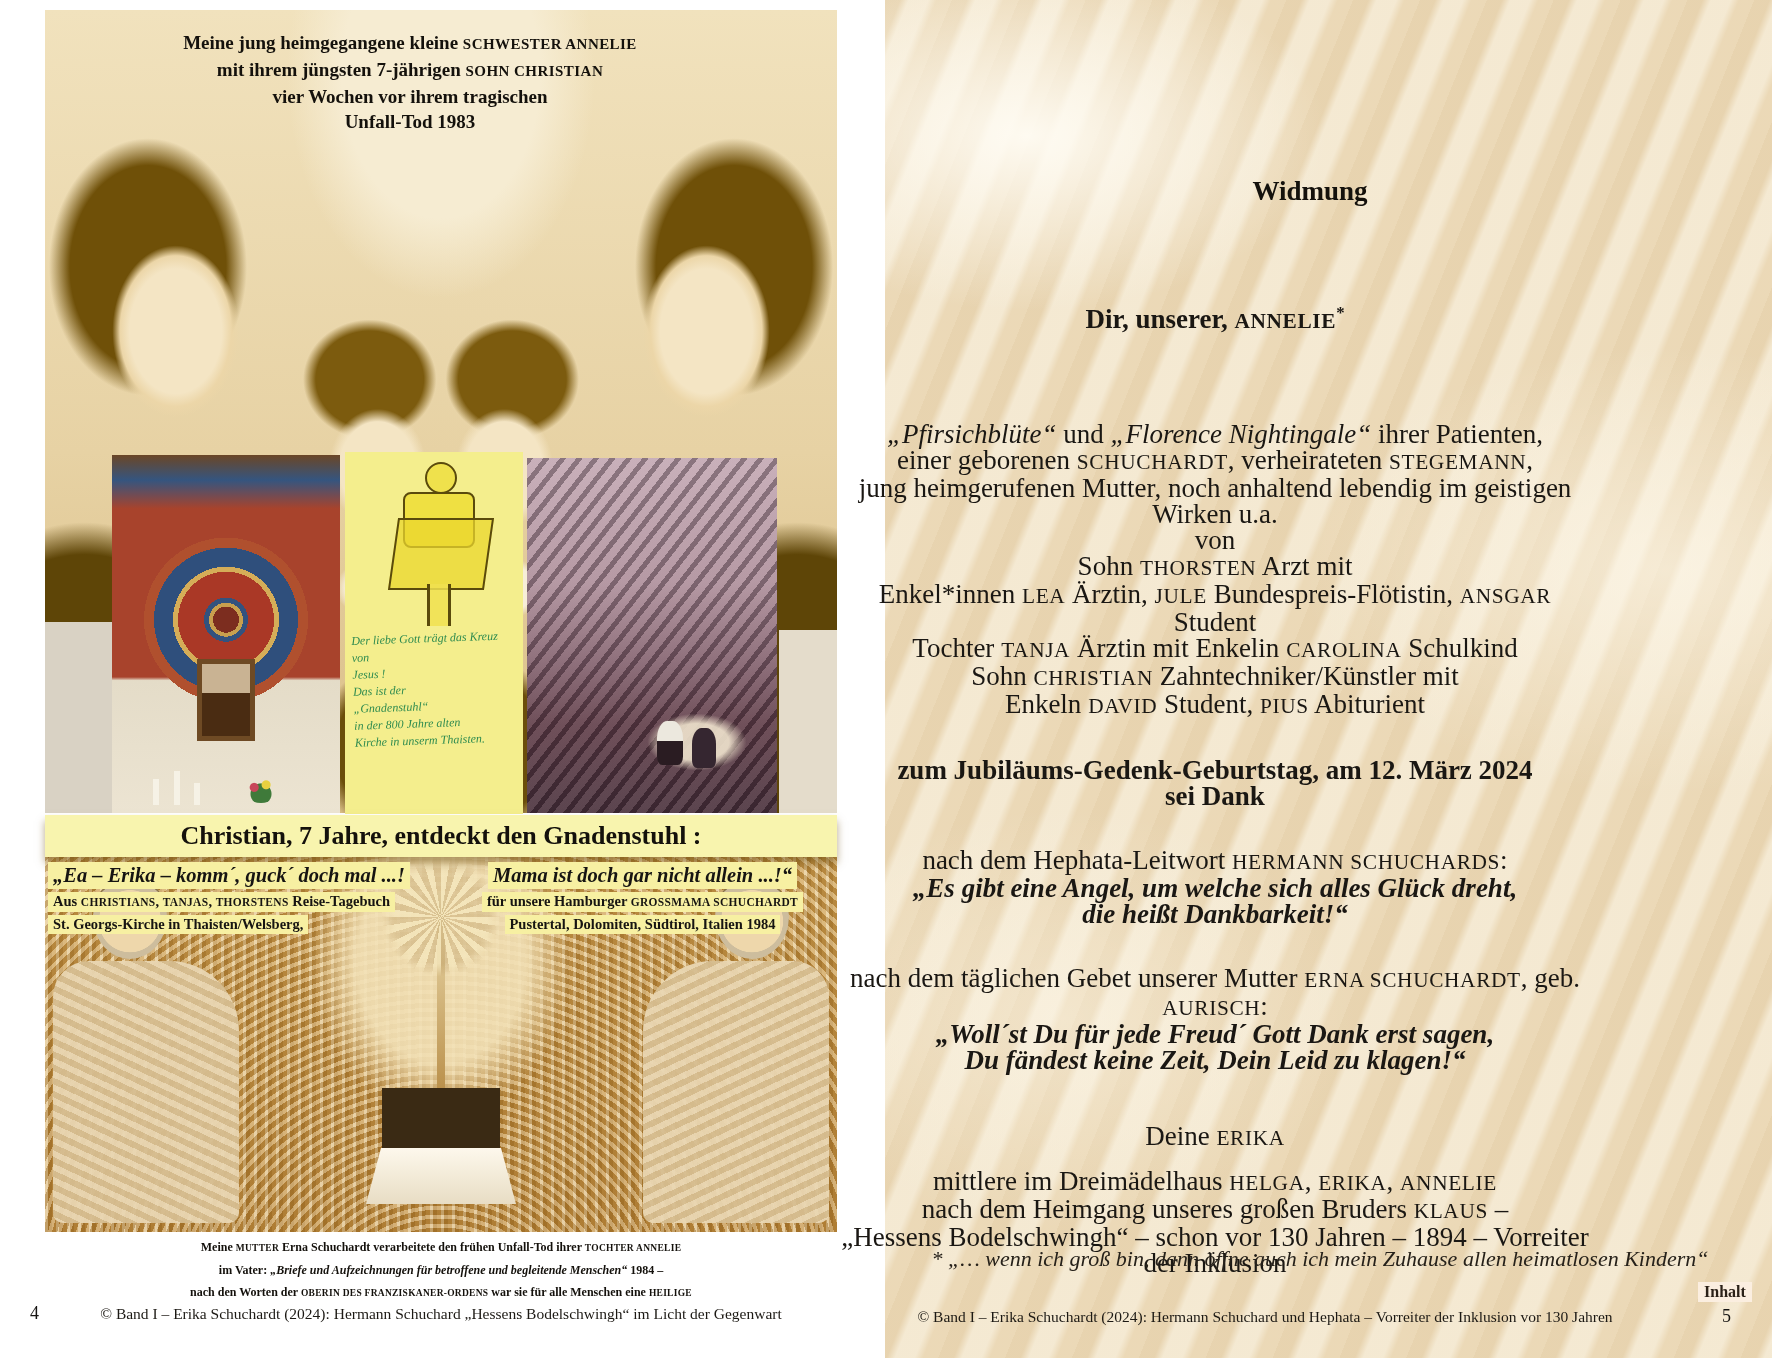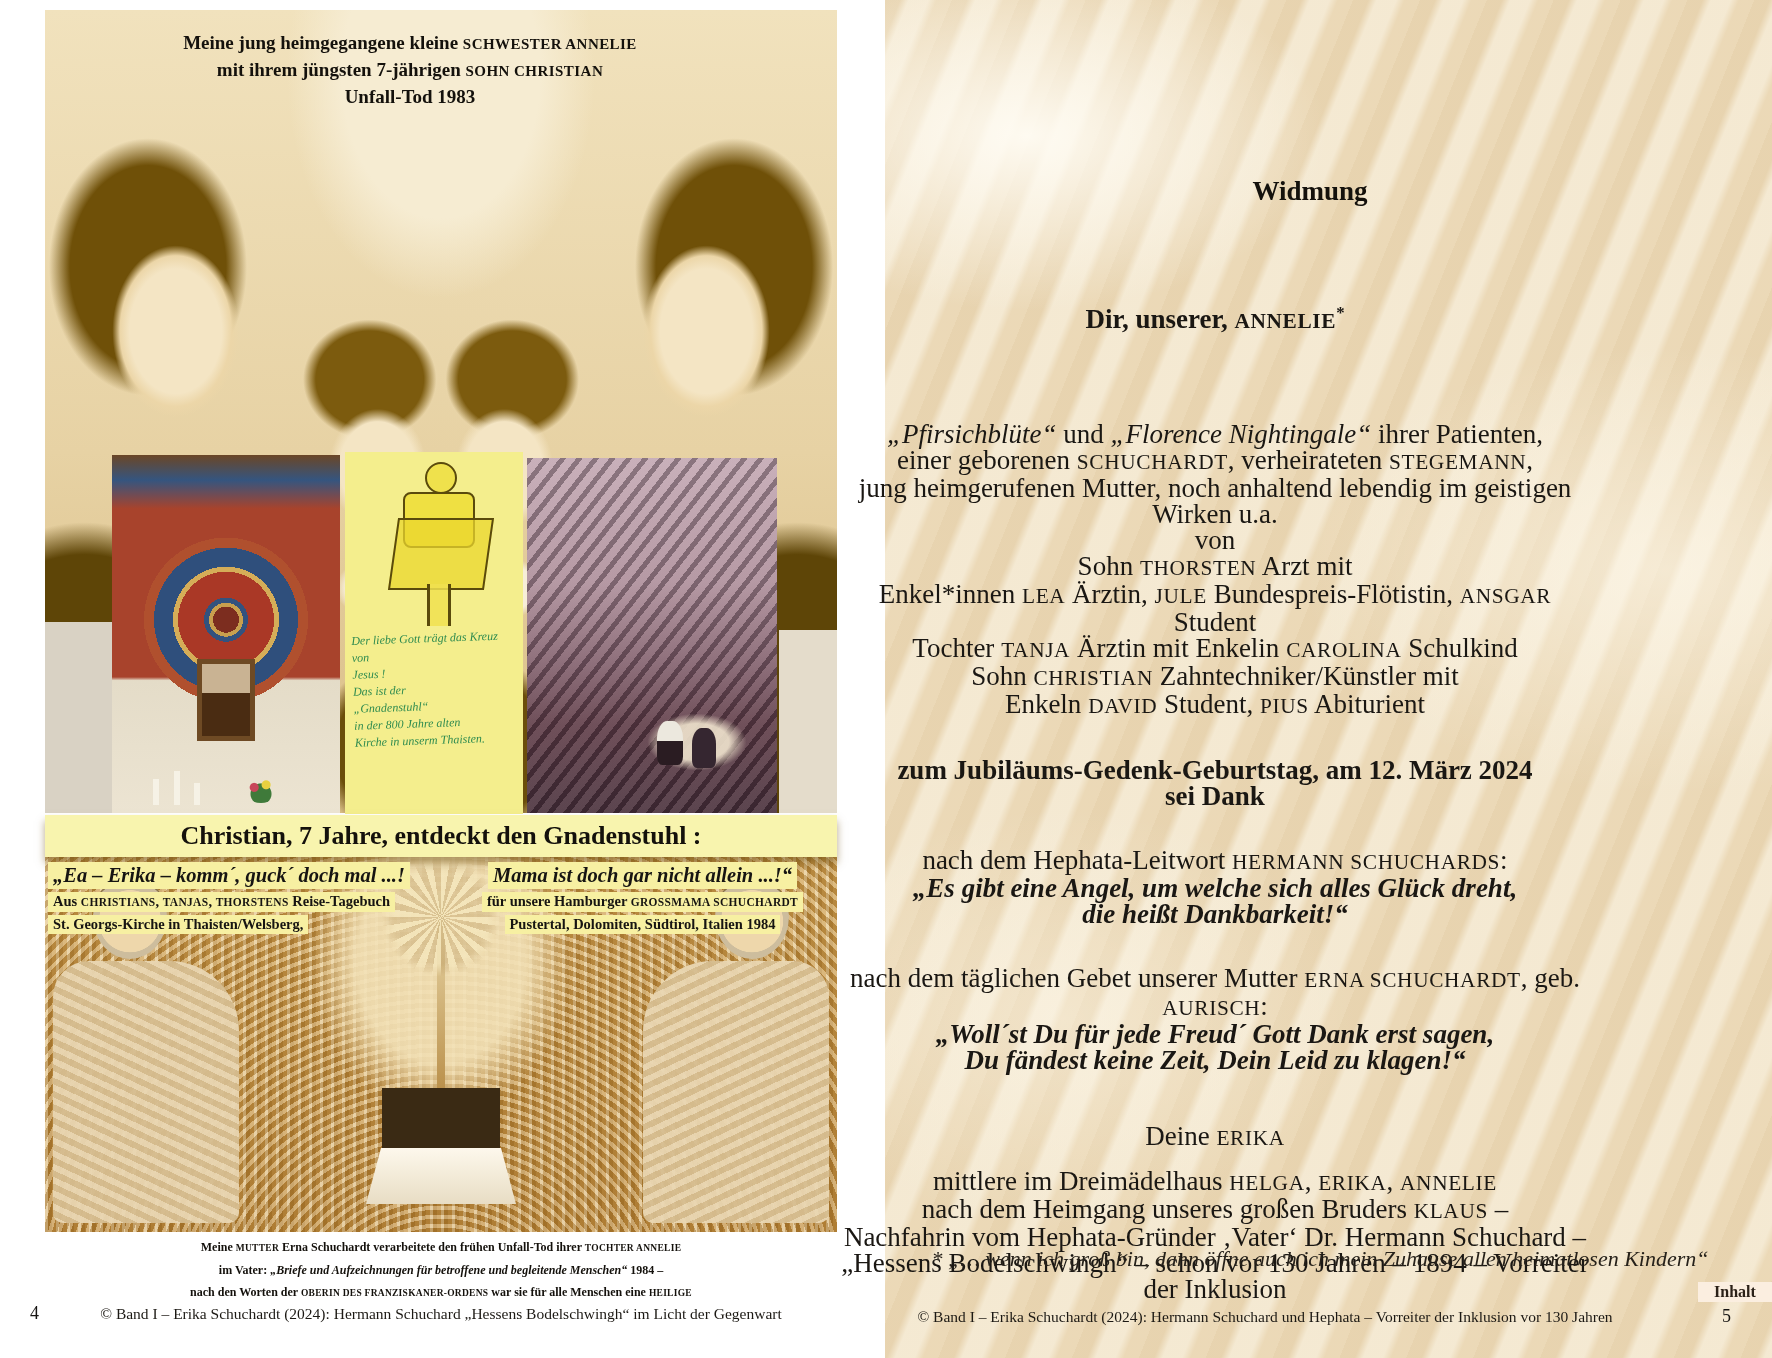--- a/index.html
+++ b/index.html
@@ -103,37 +103,38 @@
     font-weight:700;font-size:27px;color:#14110c;}
   .dedication{position:absolute;left:835px;top:300px;width:760px;z-index:2;text-align:center;
     font-size:27px;line-height:26px;color:#1a1713;}
   .dedication .ln{min-height:26px;}
   .dedication .b{font-weight:700;}
   .dedication .bi{font-weight:700;font-style:italic;}
   .g56{margin-top:87px;} .g38{margin-top:38px;} .g77{margin-top:50px;} .g31{margin-top:17px;text-align:center;}
   .footnote{position:absolute;left:890px;top:1246px;width:860px;z-index:2;text-align:center;
     font-style:italic;font-size:22px;color:#26211a;}
   .inhalt-link{position:absolute;left:1698px;top:1282px;z-index:3;font-weight:700;font-size:16px;color:#2b2118;
-    background:#fbeee0;padding:1px 16px;cursor:pointer;}
+    background:#fbeee0;padding:1px 6px;cursor:pointer;}
   .footer-right-text{position:absolute;left:885px;top:1308px;width:760px;text-align:center;font-size:15.5px;color:#1c1914;z-index:2;}
   .footer-right-num{position:absolute;left:1722px;top:1306px;font-size:18px;z-index:2;}
 </style>
 </head>
 <body>
 
 <div id="stage">
 
   <div class="main-photo">
     <div class="photo-half ph-l"></div>
     <div class="photo-half ph-r"></div>
   </div>
 
   <div class="photo-caption-top">
       <div class="ln"><span>Meine jung heimgegangene kleine </span><span class="s-sc">SCHWESTER ANNELIE</span></div>
       <div class="ln"><span>mit ihrem jüngsten 7-jährigen </span><span class="s-sc">SOHN CHRISTIAN</span></div>
+      <div class="ln"><span>vier Wochen vor ihrem tragischen</span></div>
       <div class="ln"><span>Unfall-Tod 1983</span></div>
     </div>
 
   <div class="grey-strip gs-l"></div>
   <div class="grey-strip gs-r"></div>
 
   <div class="photo-fresco">
     <div class="fresco-window"></div>
     <div class="candle c1"></div>
     <div class="candle c2"></div>
@@ -238,21 +239,20 @@
       <div class="ln b"><span>sei Dank</span></div>
       <div class="ln g38"><span>nach dem Hephata-Leitwort </span><span class="s-sc">HERMANN SCHUCHARDS</span><span>:</span></div>
       <div class="ln bi"><span>„Es gibt eine Angel, um welche sich alles Glück dreht,</span></div>
       <div class="ln bi"><span>die heißt Dankbarkeit!“</span></div>
       <div class="ln g38"><span>nach dem täglichen Gebet unserer Mutter </span><span class="s-sc">ERNA SCHUCHARDT</span><span>, geb. </span><span class="s-sc">AURISCH</span><span>:</span></div>
       <div class="ln bi"><span>„Woll´st Du für jede Freud´ Gott Dank erst sagen,</span></div>
       <div class="ln bi"><span>Du fändest keine Zeit, Dein Leid zu klagen!“</span></div>
       <div class="ln g77"><span>Deine </span><span class="s-sc">ERIKA</span></div>
       <div class="ln g31"><span>mittlere im Dreimädelhaus </span><span class="s-sc">HELGA</span><span>, </span><span class="s-sc">ERIKA</span><span>, </span><span class="s-sc">ANNELIE</span></div>
       <div class="ln"><span>nach dem Heimgang unseres großen Bruders </span><span class="s-sc">KLAUS</span><span> –</span></div>
-      <div class="ln"><span>Nachfahrin vom Hephata-Gründer ‚Vater‘ Dr. Hermann Schuchard –</span></div>
       <div class="ln"><span>„Hessens Bodelschwingh“ – schon vor 130 Jahren – 1894 – Vorreiter der Inklusion</span></div>
     </div>
 
   <div class="footnote">* „… wenn ich groß bin, dann öffne auch ich mein Zuhause allen heimatlosen Kindern“</div>
 
   <div class="inhalt-link">Inhalt</div>
 
   <div class="footer-right-text">© Band I – Erika Schuchardt (2024): Hermann Schuchard und Hephata – Vorreiter der Inklusion vor 130 Jahren</div>
   <div class="footer-right-num">5</div>
 

